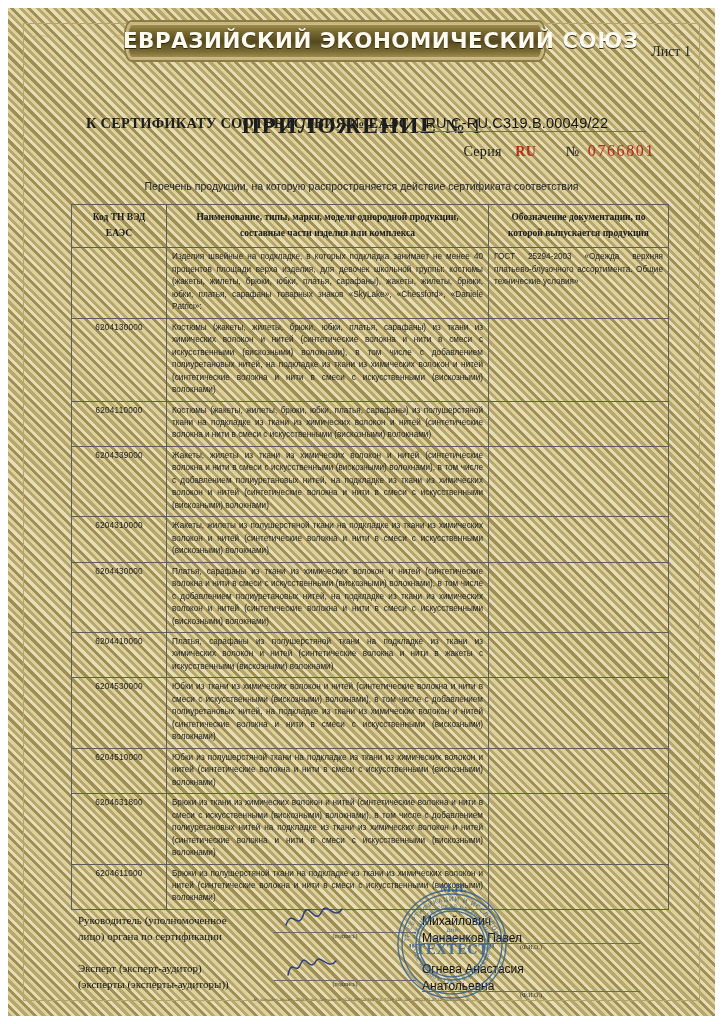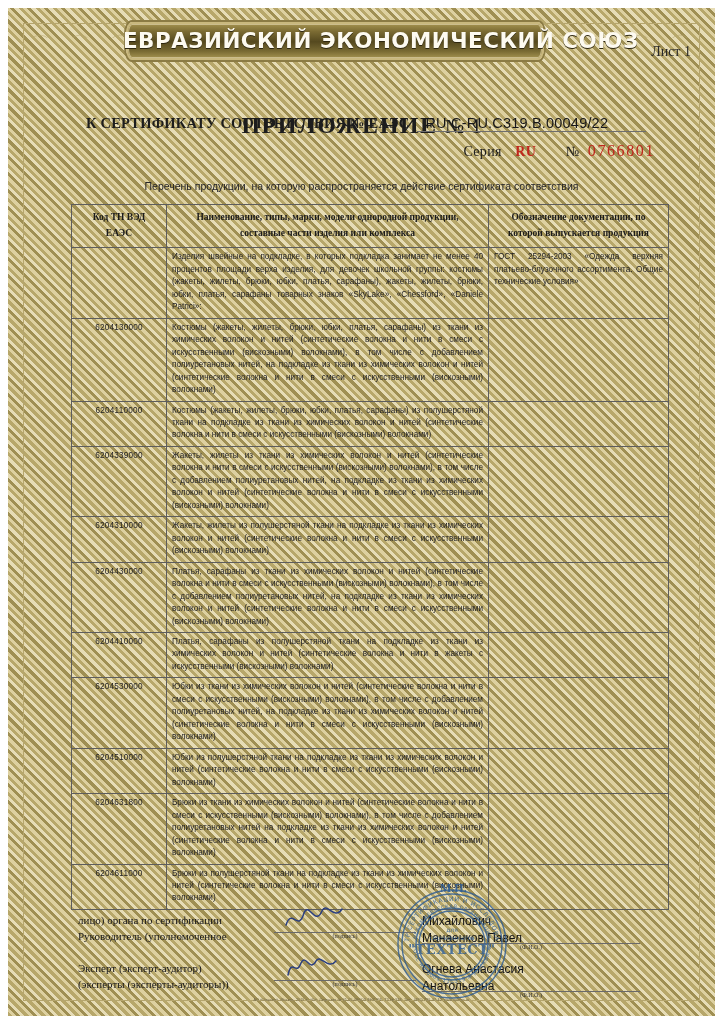--- a/index.html
+++ b/index.html
@@ -415,22 +415,22 @@
           <td class="code">6204611000</td>
           <td class="name">Брюки из полушерстяной ткани на подкладке из ткани из химических волокон и нитей (синтетические волокна и нити в смеси с искусственными (вискозными) волокнами)</td>
           <td class="doc"></td>
         </tr>
       </tbody>
   </table>
 
   <div class="sig-area">
       <div class="sig-row">
         <div class="sig-role">
+          <div>Руководитель (уполномоченное</div>
           <div>лицо) органа по сертификации</div>
-          <div>Руководитель (уполномоченное</div>
         </div>
         <div class="sig-sign-cell">
           <svg class="scribble" width="72" height="30" viewBox="0 0 72 30">
             <path d="M4 22 C10 4, 16 30, 22 10 C27 -2, 33 24, 40 8 C45 -2, 52 18, 60 6" fill="none" stroke="#2b3f80" stroke-width="1.5" stroke-linecap="round"></path>
           </svg>
           <div class="sig-underline"></div>
           <div class="sig-hint">(подпись)</div>
         </div>
         <div class="sig-name-cell">
           <div class="sig-name">Михайлович</div>

